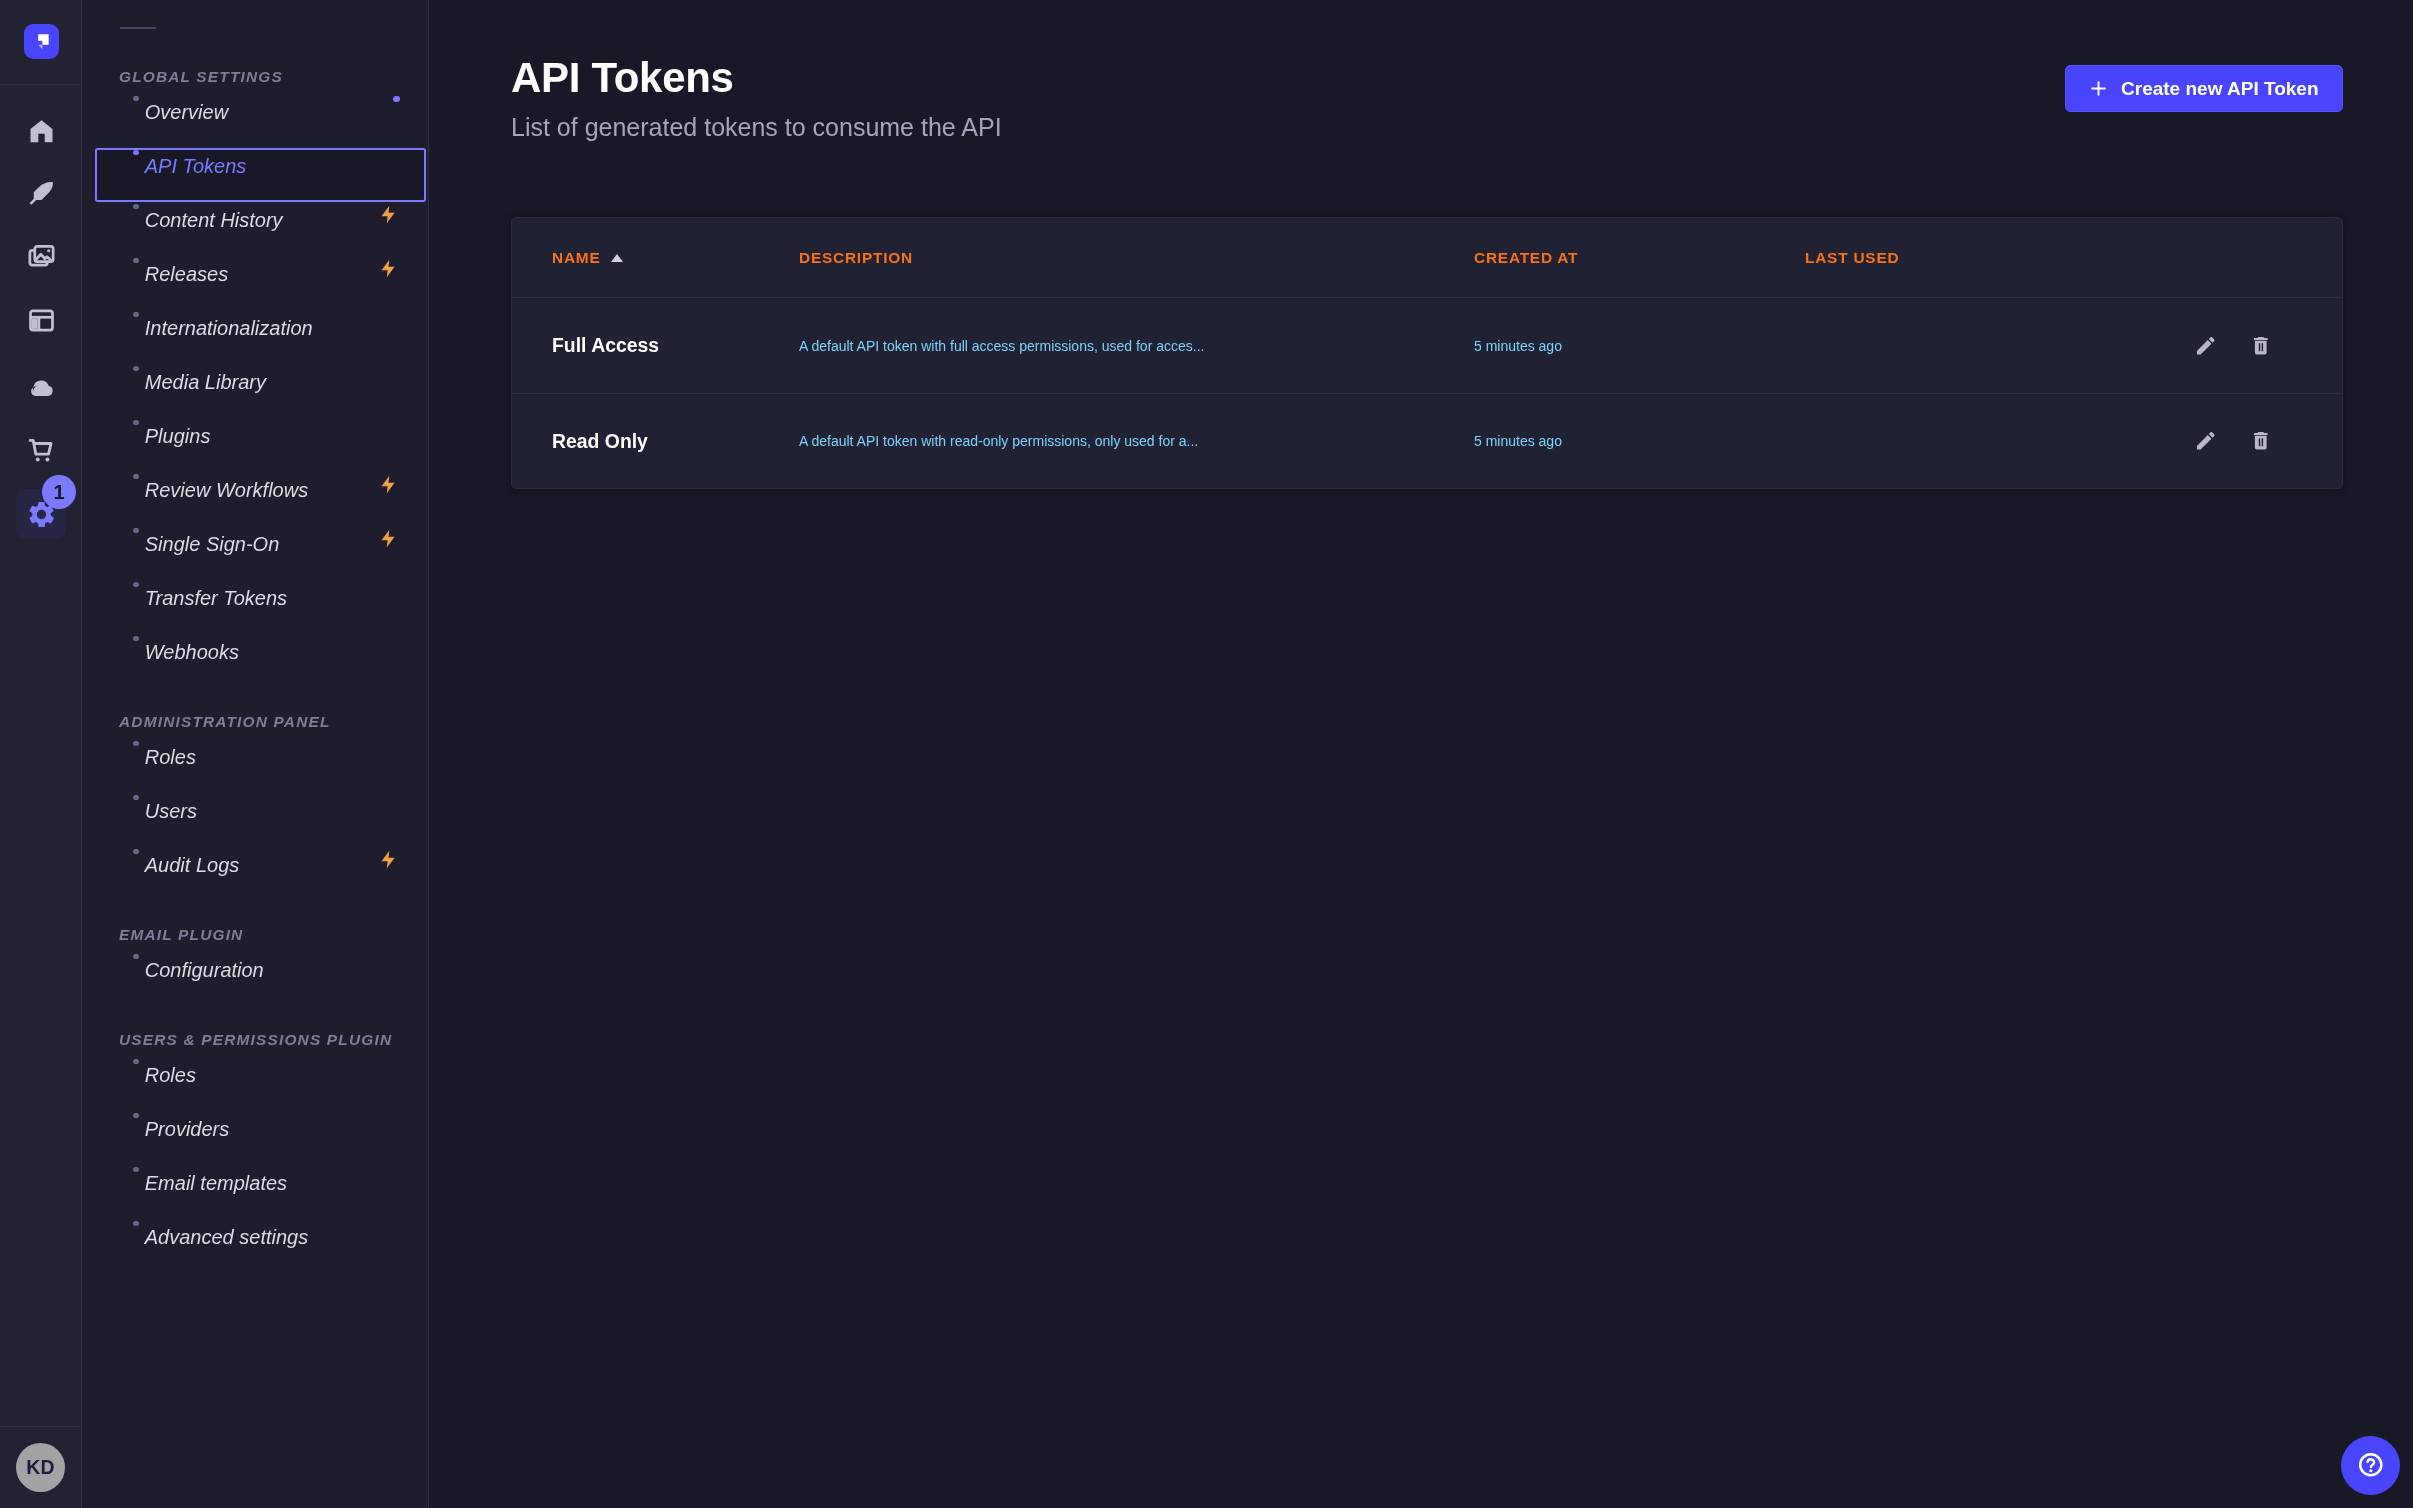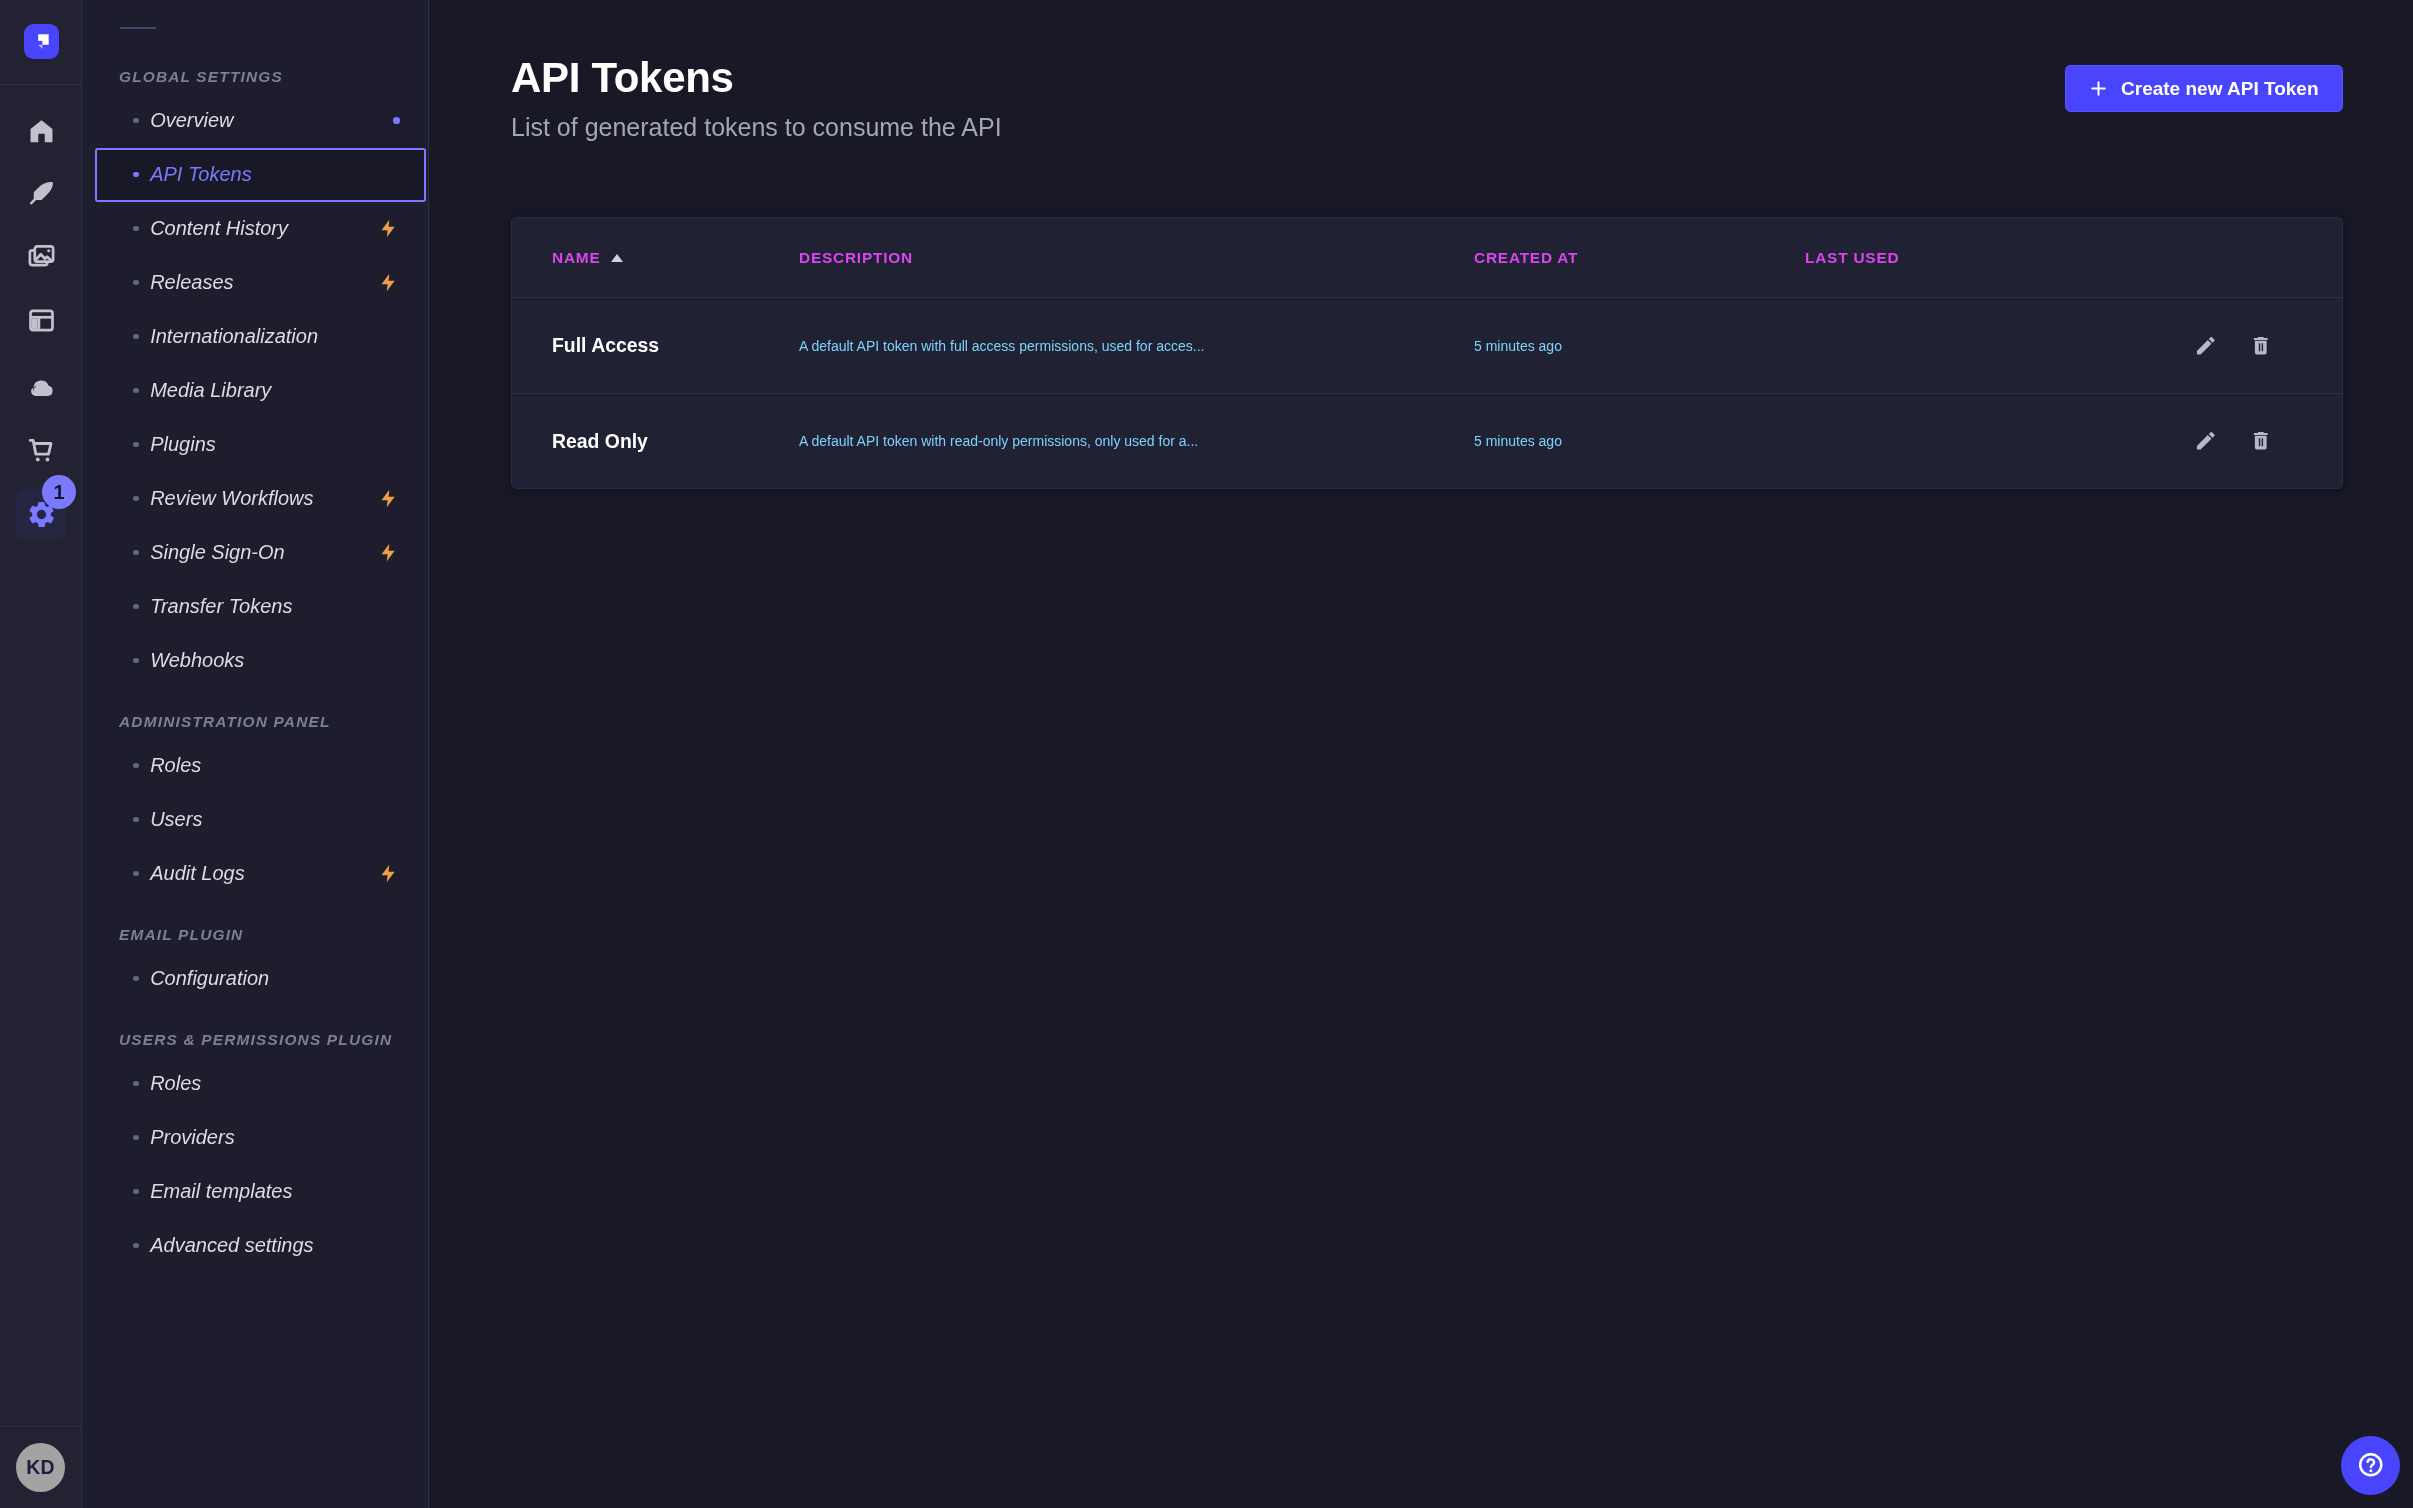--- a/index.html
+++ b/index.html
@@ -55,22 +55,22 @@
   .subnav-title { padding:35px 0 0 37px; font-size:28px; font-weight:600; color:#ffffff; }
   .subnav-rule { width:36px; height:2px; background:#46466a; margin:27px 0 0 38px; border:none; }
   .subnav-list { margin-top:29.5px;font-style:italic; }
   .section-label {
     padding-left:37px; height:35px; line-height:35px; margin-top:16px;
     font-size:15.4px; font-weight:700; letter-spacing:1.2px; color:#7e7e99;
     text-transform:uppercase;
   }
   .nav-item {
     height:54px; margin:0 2px 0 13.4px; padding-left:36px;
-    display:flex; align-items:center; position:relative;
-    border:2px solid transparent; border-radius:2.7px; cursor:pointer;
+    display:flex; align-items:flex-start; position:relative;
+    border:2px solid transparent; border-radius:2.7px; cursor:pointer;flex-direction:column;
   }
   .nav-item .bullet { width:5.4px; height:5.4px; border-radius:50%; background:#666687; flex:0 0 auto; }
   .nav-item .nav-label { margin-left:11.4px; font-size:20px; color:#dcdce4; }
   .nav-item.active { background:#181826; border-color:#7b79ff; }
   .nav-item.active .bullet { background:#7b79ff; }
   .nav-item.active .nav-label { color:#7b79ff; }
   .nav-item .notif-dot { position:absolute; right:24px; width:6.7px; height:6.7px; border-radius:50%; background:#7b79ff; }
   .nav-item .bolt { position:absolute; right:25.5px; color:#efa044; display:flex; }
   .nav-item .bolt svg { width:21px; height:21px; }
   
@@ -90,21 +90,21 @@
     background:#212134; border:0.7px solid #2b2b44; border-radius:5.4px;
     box-shadow:0 1.3px 8px rgba(0,0,0,.25);
   }
   .tgrid {
     display:grid;
     grid-template-columns:247px 675px 331px 1fr 127px;
     align-items:center; padding:0 40px;
   }
   .thead { height:80px; border-bottom:0.7px solid #2e2e48; }
   .th {
-    font-size:15.4px; font-weight:700; letter-spacing:0.8px; color:#d946ef;
+    font-size:15.4px; font-weight:700; letter-spacing:0.8px; color:#f97316;
     text-transform:uppercase; display:flex; align-items:center;
   }
   .sort-asc {
     width:0; height:0; margin-left:10px;
     border-left:6px solid transparent; border-right:6px solid transparent;
     border-bottom:8px solid #cfcfdd;
   }
   .trow { height:95px; cursor:pointer; }
   .trow + .trow { border-top:0.7px solid #2e2e48; }
   .cell-name { font-size:19.4px; font-weight:700; color:#ffffff; }

